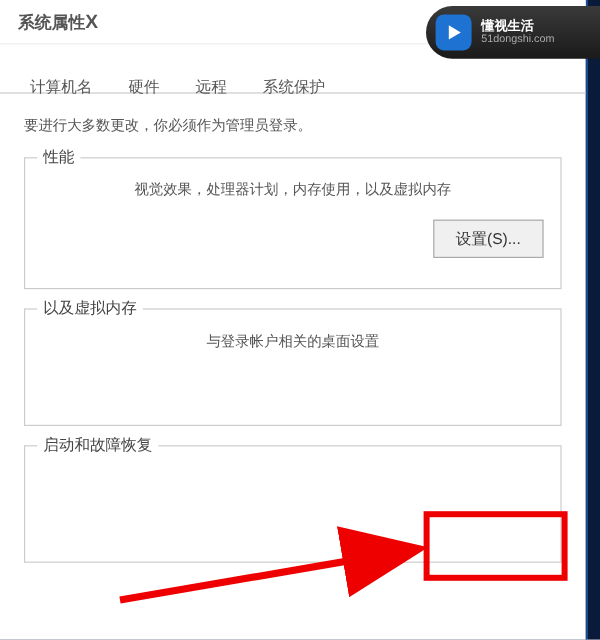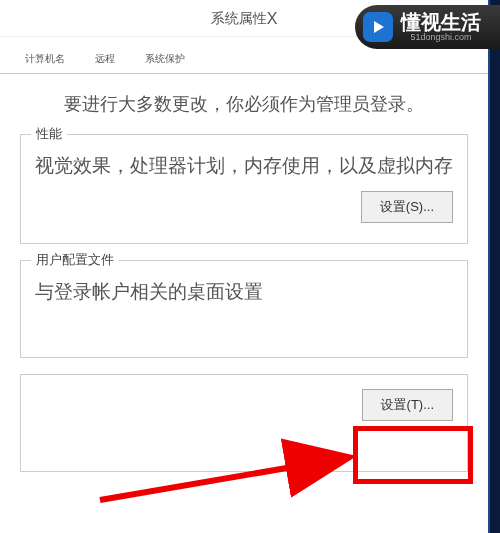--- a/index.html
+++ b/index.html
@@ -21,77 +21,78 @@
       position: relative;
       border-right: 2px solid #1a4a8a;
     }
     .titlebar {
       background: #fff;
       padding: 10px 15px 8px;
       font-size: 14px;
       color: #555;
       border-bottom: 1px solid #eee;
       display: flex;
-      justify-content: center;
+      justify-content: flex-start;
       align-items: center;
+      font-weight: bold;
     }
     .close-x { font-size: 16px; color: #555; }
     .tabs {
       display: flex;
       padding: 0 10px;
       border-bottom: 1px solid #ccc;
       margin-top: 5px;
     }
     .tab {
       padding: 8px 14px;
-      font-size: 10px;
+      font-size: 13px;
       color: #555;
       border: 1px solid transparent;
       border-bottom: none;
       cursor: pointer;
       position: relative;
-      top: 1px;
+      top: 13px;
     }
     .tab.active {
       border: 1px solid #ccc;
       border-bottom: 1px solid #fff;
       background: #fff;
     }
     .content {
       padding: 18px 20px;
     }
     .intro {
       color: #555;
       margin-bottom: 18px;
-      font-size: 18px;
-      text-align: center;
+      font-size: 12px;
     }
     .group {
       border: 1px solid #ccc;
       padding: 12px 14px 0;
       margin-bottom: 16px;
       position: relative;
     }
     .group-title {
       position: absolute;
       top: -10px;
       left: 10px;
       background: #fff;
       padding: 0 5px;
       font-size: 13px;
       color: #444;
     }
     .group-desc {
       color: #555;
-      font-size: 19px;
+      font-size: 12px;
       margin: 6px 0 12px;
+      text-align: center;
     }
     .group-btn-row {
       text-align: right;
-      margin-top: 2px;
+      margin-top: 16px;
     }
     .btn {
       background: #f0f0f0;
       border: 1px solid #aaa;
       padding: 6px 18px;
       font-size: 13px;
       cursor: pointer;
       color: #333;
     }
     .group.perf { height: 110px; }
@@ -123,58 +124,57 @@
       width: 30px; height: 30px;
       background: #1e72d2;
       border-radius: 7px;
       display: flex;
       align-items: center;
       justify-content: center;
       margin-right: 8px;
     }
     .logo-play svg { fill: #fff; }
     .logo-text { display: flex; flex-direction: column; line-height: 1.1; }
-    .logo-cn { font-size: 20px; font-weight: bold; }
+    .logo-cn { font-size: 11px; font-weight: bold; }
     .logo-en { font-size: 9px; color: #aaa; text-align: center; }
   </style>
 </head>
 <body>
 
 <div class="dialog">
   <div class="titlebar">
     <span>系统属性</span>
     <span class="close-x">X</span>
   </div>
 
   <div class="tabs">
     <div class="tab">计算机名</div>
+    <div class="tab">硬件</div>
     <div class="tab">远程</div>
     <div class="tab">系统保护</div>
   </div>
 
   <div class="content">
     <div class="intro">要进行大多数更改，你必须作为管理员登录。</div>
 
     <div class="group perf">
       <div class="group-title">性能</div>
       <div class="group-desc">视觉效果，处理器计划，内存使用，以及虚拟内存</div>
       <div class="group-btn-row">
         <button class="btn">设置(S)...</button>
       </div>
     </div>
 
     <div class="group user">
-      <div class="group-title">用户配置文件</div>
+      <div class="group-title">以及虚拟内存</div>
       <div class="group-desc">与登录帐户相关的桌面设置</div>
     </div>
 
     <div class="group startup">
-      <div class="group-btn-row">
-        <button class="btn">设置(T)...</button>
-      </div>
+      <div class="group-title">启动和故障恢复</div>
     </div>
   </div>
 
 </div>
 
 <div class="highlight-box" style="left:353px; top:426px; width:120px; height:58px;"></div>
 
 <svg class="arrow" style="left:90px; top:420px; width:280px; height:90px;" viewBox="0 0 280 90">
   <defs>
     <marker id="ah" markerWidth="12" markerHeight="10" refX="10" refY="5" orient="auto">

